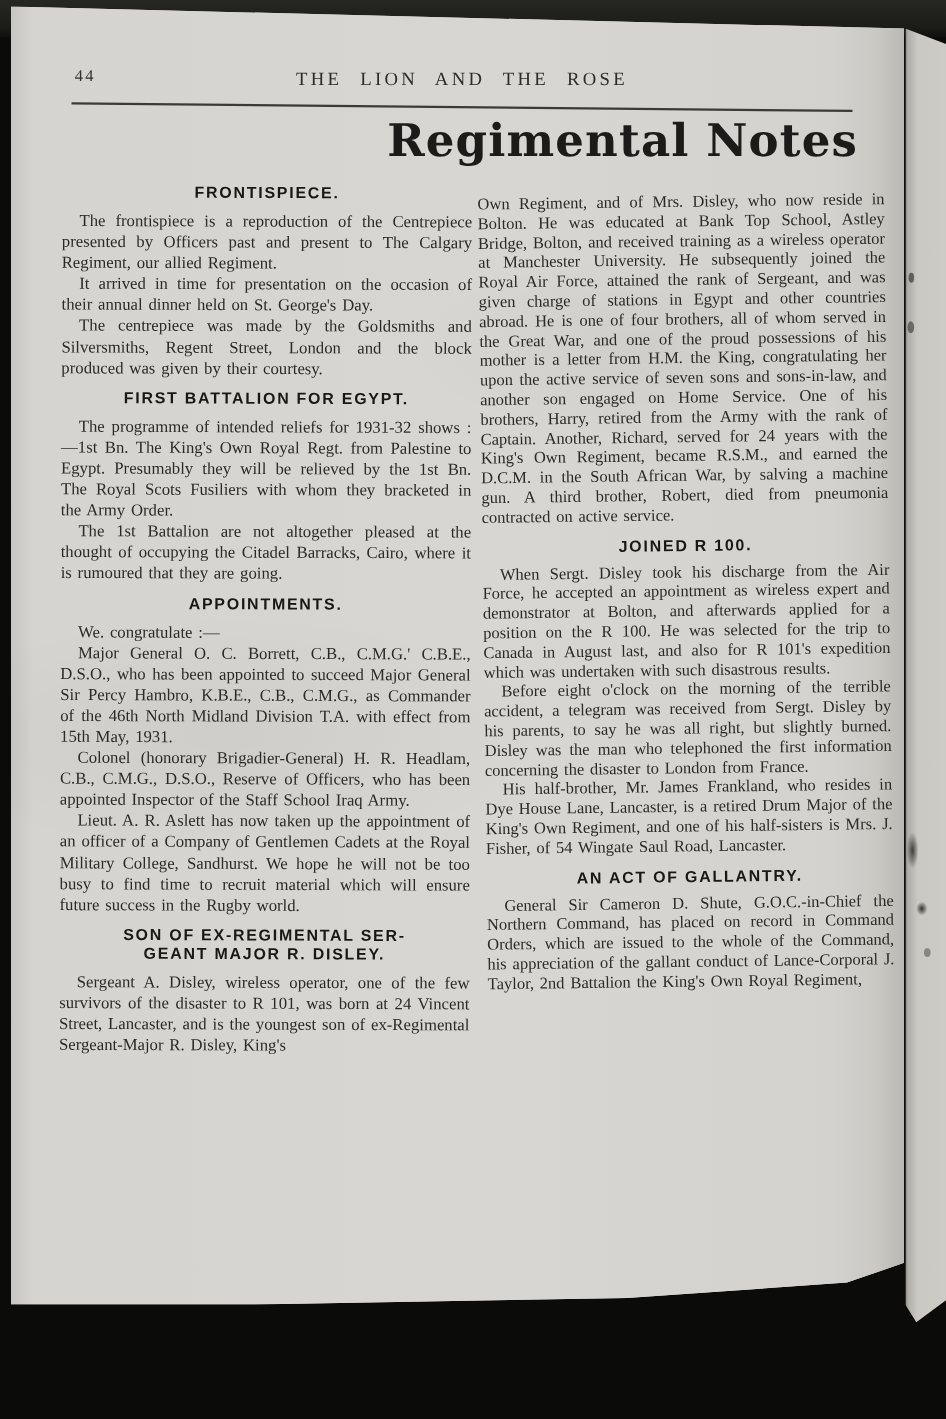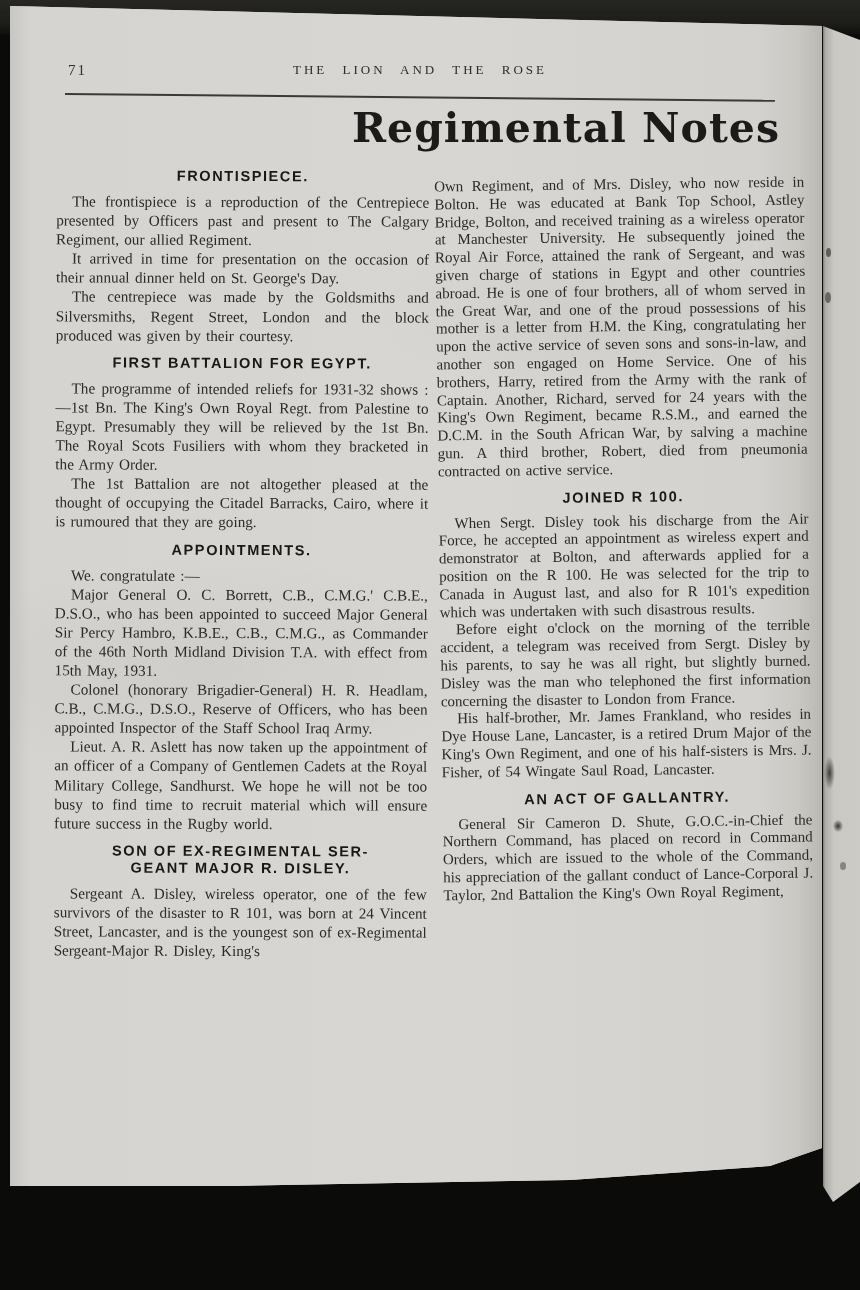--- a/index.html
+++ b/index.html
@@ -33,21 +33,21 @@
     clip-path:polygon(0 0,37px 14px,37px 1156px,10px 1176px,0 1160px);
   }
   .speck{position:absolute;border-radius:50%;}
 
   .pagenum{
     position:absolute;left:58px;top:62px;
     font-size:15px;letter-spacing:2px;color:#33312d;
   }
   .running-title{
     position:absolute;left:60px;top:62px;width:700px;
-    text-align:center;font-size:13px;letter-spacing:3px;word-spacing:9px;
+    text-align:center;font-size:17px;letter-spacing:3px;word-spacing:9px;
     color:#2e2c28;
   }
   .header-rule{
     position:absolute;left:55px;top:93px;width:710px;height:2px;
     background:#3c3a36;transform:rotate(0.55deg);transform-origin:left center;
   }
   .main-title{
     position:absolute;left:50px;top:104px;width:720px;
     text-align:right;
     font-family:"DejaVu Serif", serif;font-weight:bold;
@@ -86,21 +86,21 @@
 <div class="next-page"></div>
 
 <div class="speck" style="left:826px;top:248px;width:5px;height:9px;background:#4a4944;opacity:.8;"></div>
 <div class="speck" style="left:825px;top:292px;width:6px;height:11px;background:#55544f;opacity:.8;"></div>
 <div class="speck" style="left:824px;top:756px;width:11px;height:34px;background:radial-gradient(#3f3e3a,rgba(90,89,84,0)70%);"></div>
 <div class="speck" style="left:833px;top:820px;width:10px;height:12px;background:radial-gradient(#33322e,rgba(90,89,84,0)75%);"></div>
 <div class="speck" style="left:840px;top:862px;width:6px;height:8px;background:#5a5954;opacity:.6;"></div>
 
 <div class="sheet">
 
-  <div class="pagenum">71</div>
+  <div class="pagenum">44</div>
   <div class="running-title">THE  LION  AND  THE  ROSE</div>
   <div class="header-rule"></div>
   <div class="main-title">Regimental Notes</div>
 
   <div class="col col-left">
     <div class="sec">
       <div class="sec-heading">FRONTISPIECE.</div>
       <p>The frontispiece is a reproduction of the Centrepiece presented by Officers past and present to The Calgary Regiment, our allied Regiment.</p>
       <p>It arrived in time for presentation on the occasion of their annual dinner held on St. George's Day.</p>
       <p>The centrepiece was made by the Goldsmiths and Silversmiths, Regent Street, London and the block produced was given by their courtesy.</p>

